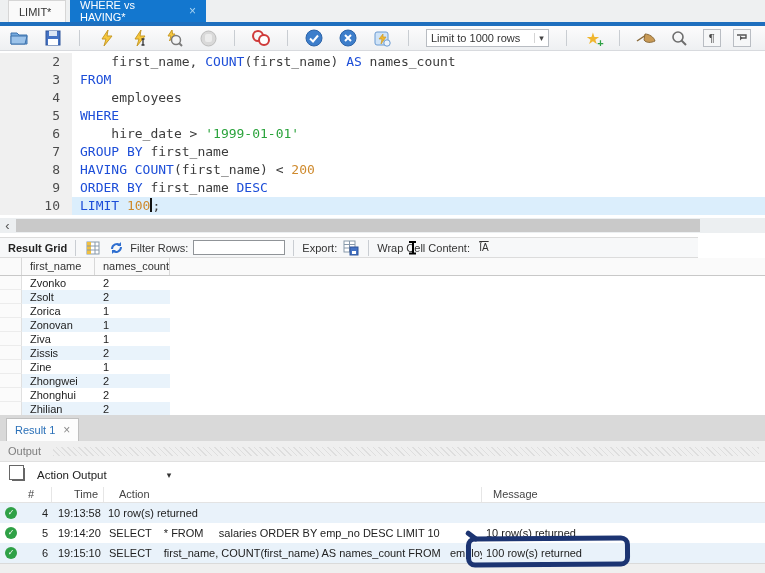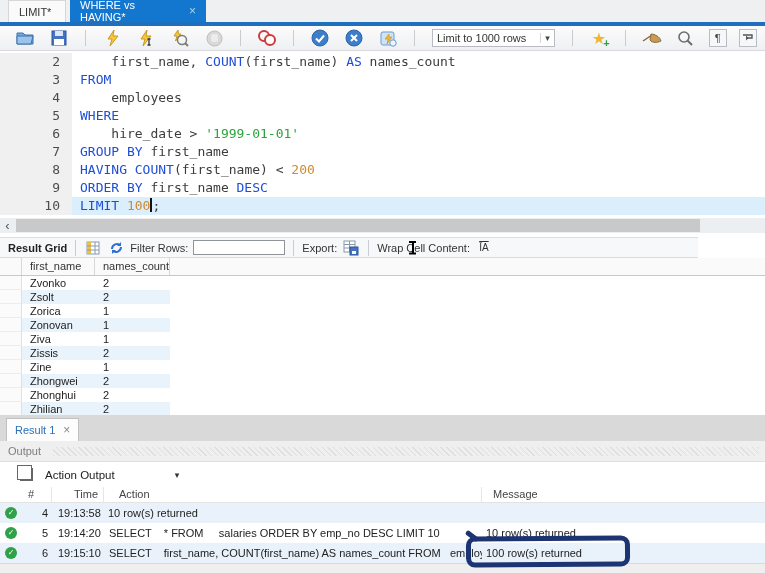--- a/index.html
+++ b/index.html
@@ -10,21 +10,21 @@
   #tabstrip { position:absolute; left:0; top:0; width:765px; height:22px; background:#eef0f1; }
   .doc-tab { position:absolute; top:0; height:22px; display:flex; align-items:center; padding:0 10px; font-size:11px; }
   .doc-tab.inactive { left:8px; width:58px; background:#fafafa; border:1px solid #d6d6d6; border-bottom:none; color:#333; }
   .doc-tab.active { left:70px; width:136px; background:#1377cf; color:#fff; }
   .doc-tab.active .tab-close { margin-left:10px; color:#aederff; color:#a8d4f2; font-size:12px; cursor:default; }
   #bluebar { position:absolute; left:0; top:22px; width:765px; height:4px; background:#1e6fbe; }
 
   
   #toolbar { position:absolute; left:0; top:26px; width:765px; height:25px;
     background:linear-gradient(#fcfcfc,#eef0f2); border-bottom:1px solid #d8dade;
-    display:flex; align-items:center; padding-left:14px; gap:12px; }
+    display:flex; align-items:center; padding-left:8px; gap:12px; }
   .tbtn { width:22px; height:20px; display:flex; align-items:center; justify-content:center; }
   .tsep { width:1px; height:16px; background:#c9cdd2; margin:0 3px; }
   .combo { display:flex; align-items:center; height:18px; background:#fff; border:1px solid #b8bcc2; padding:0 4px; margin:0 2px; }
   .combo .combo-label { font-size:11px; color:#333; padding-right:14px; }
   .combo .combo-caret { border-left:1px solid #d5d5d5; padding-left:4px; color:#444; font-size:9px; }
   .glyphbox { width:18px; height:18px; border:1px solid #b9bdc3; background:#f6f7f8; display:flex; align-items:center; justify-content:center; color:#444; font-size:11px; }
 
   
   #editor { position:absolute; left:0; top:51px; width:765px; height:167px; background:#fff;
     font-family:"DejaVu Sans Mono", monospace; font-size:13px; padding-top:2px; }
@@ -72,21 +72,21 @@
   #result-tab .rt-label { color:#2a70b8; }
   #result-tab .rt-close { color:#8a8a8a; font-size:12px; }
 
   
   #output-header { position:absolute; left:0; top:441px; width:765px; height:21px; background:#efefef; border-bottom:1px solid #e0e0e0;
     display:flex; align-items:center; padding-left:8px; gap:12px; }
   #output-header .oh-label { color:#7e7e7e; }
   #output-header .hatch { flex:1; height:9px; margin-right:6px;
     background:repeating-linear-gradient(45deg, rgba(0,0,0,0.07) 0 1px, transparent 1px 4px); }
 
-  #action-bar { position:absolute; left:0; top:462px; width:765px; height:25px; background:#fff; display:flex; align-items:center; padding-left:20px; }
+  #action-bar { position:absolute; left:0; top:462px; width:765px; height:25px; background:#fff; display:flex; align-items:center; padding-left:12px; }
   .stack-icon { width:13px; height:13px; border:1px solid #666; background:#fff; position:relative; margin-right:12px; }
   .stack-icon::before { content:""; position:absolute; left:-4px; top:-4px; width:13px; height:13px; border:1px solid #666; background:#fff; }
   #action-combo { display:flex; align-items:center; gap:60px; }
   #action-combo .ac-label { color:#222; font-size:11.5px; }
   #action-combo .ac-caret { color:#333; font-size:9px; }
 
   #out-table { position:absolute; left:0; top:487px; width:765px; height:76px; background:#fff; }
   .out-grid { display:grid; grid-template-columns:22px 30px 52px 378px 1fr; }
   .out-head { height:16px; line-height:15px; color:#444; border-bottom:1px solid #e3e3e3; }
   .out-head .oh-num { padding-left:6px; border-right:1px solid #e6e6e6; }

